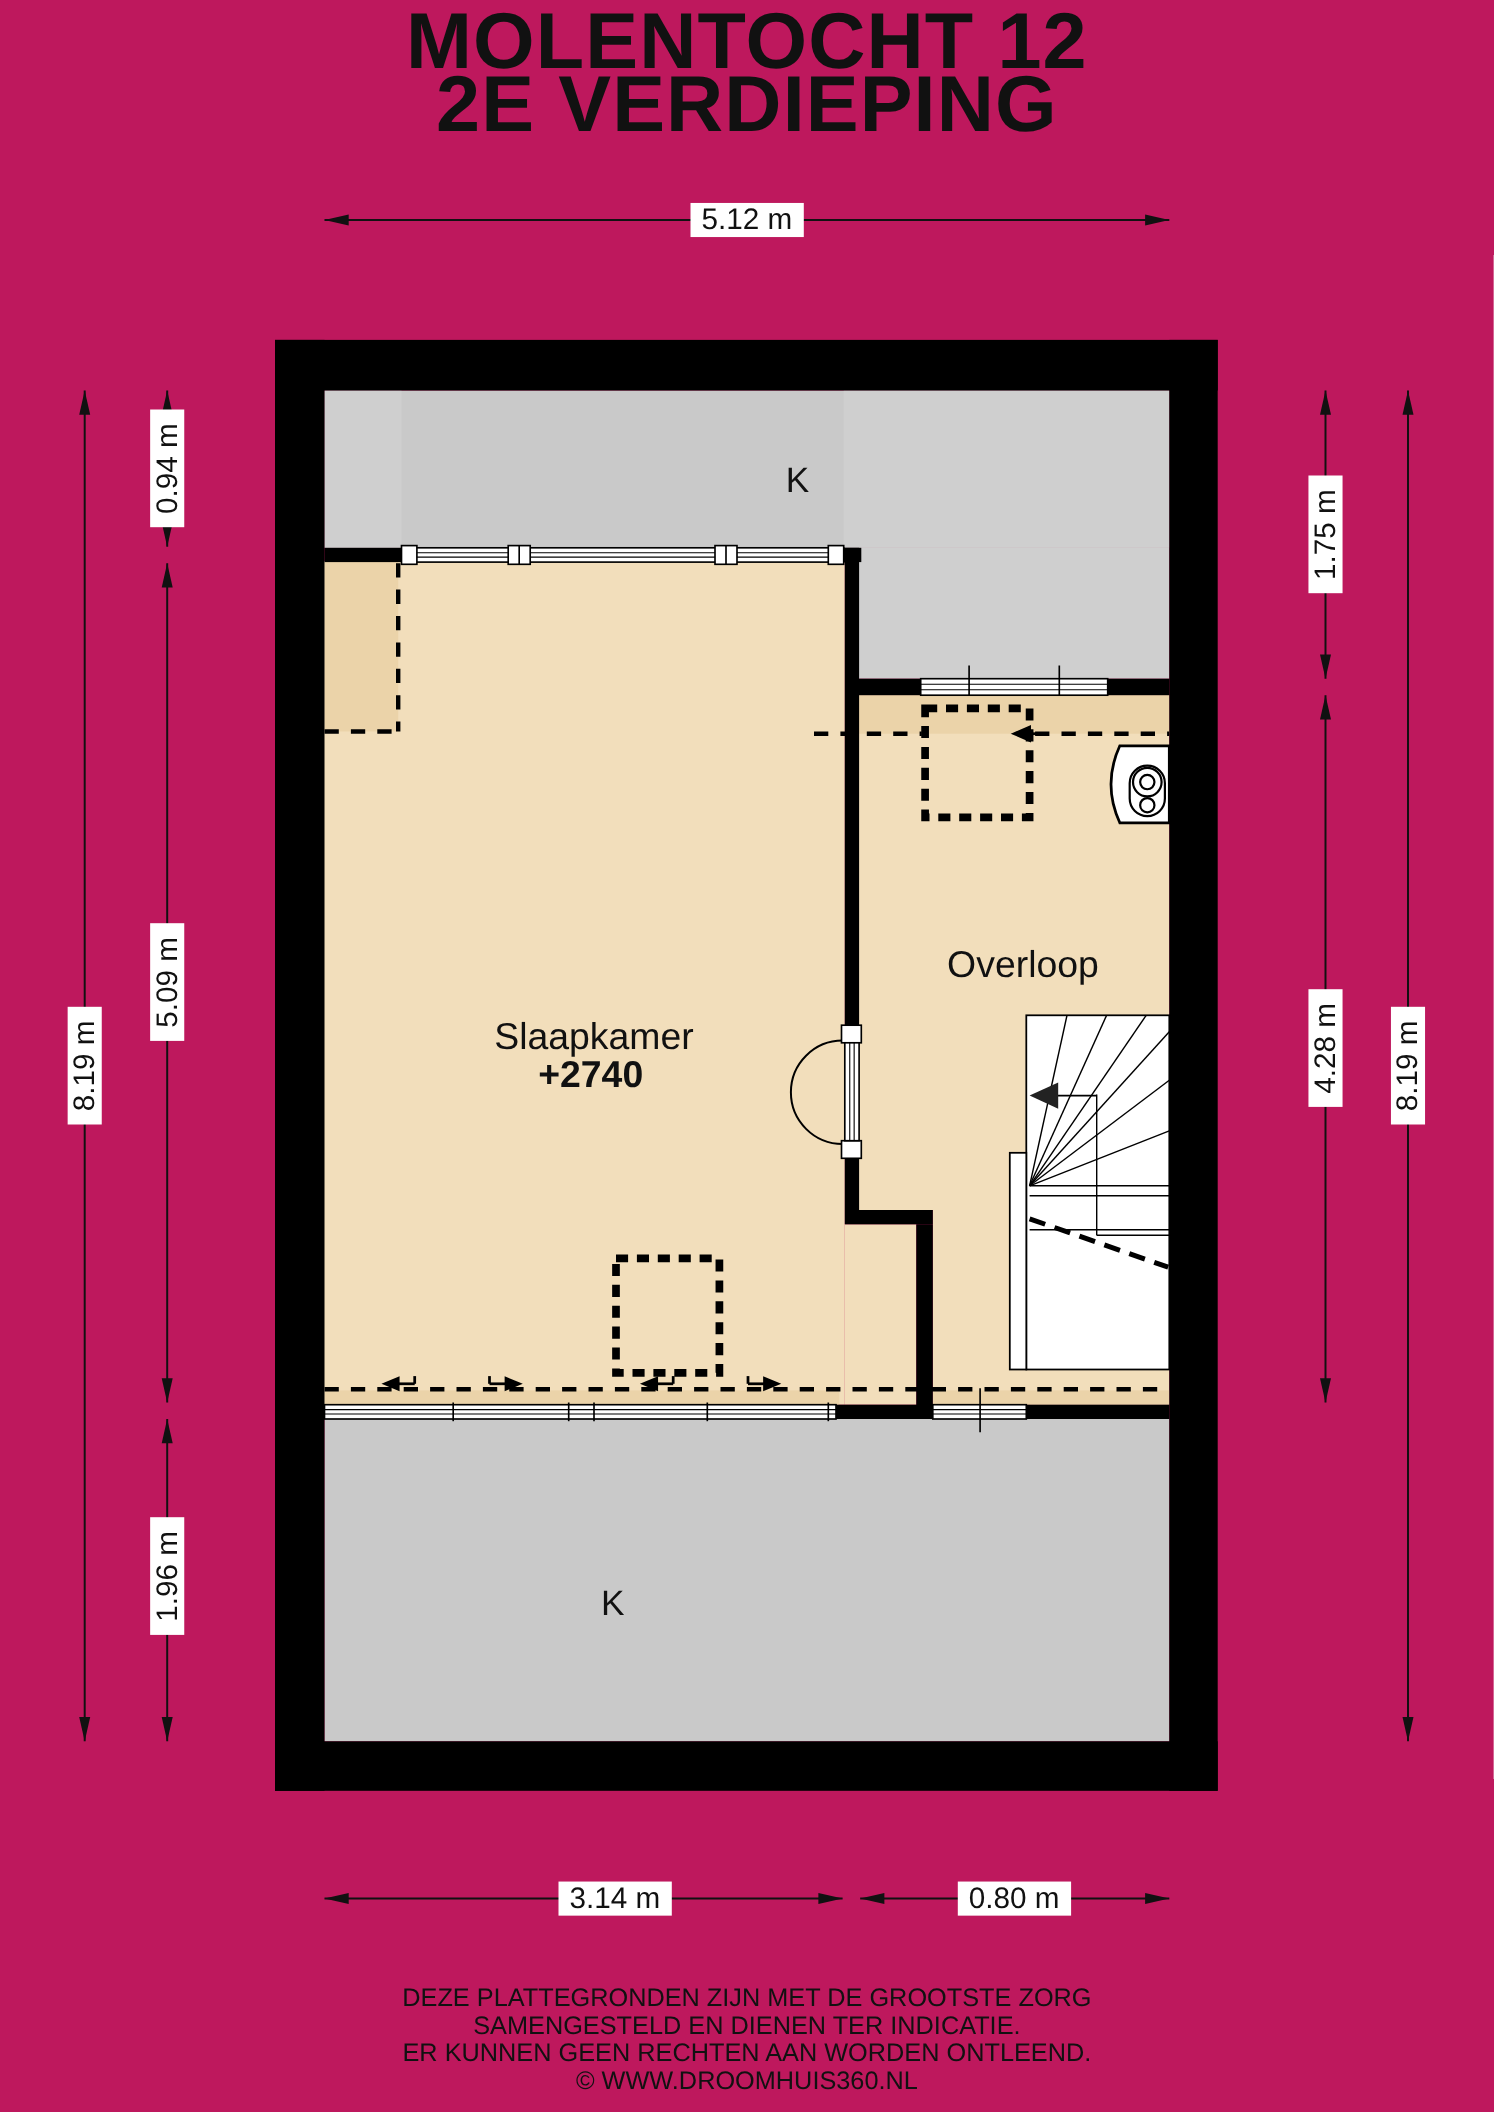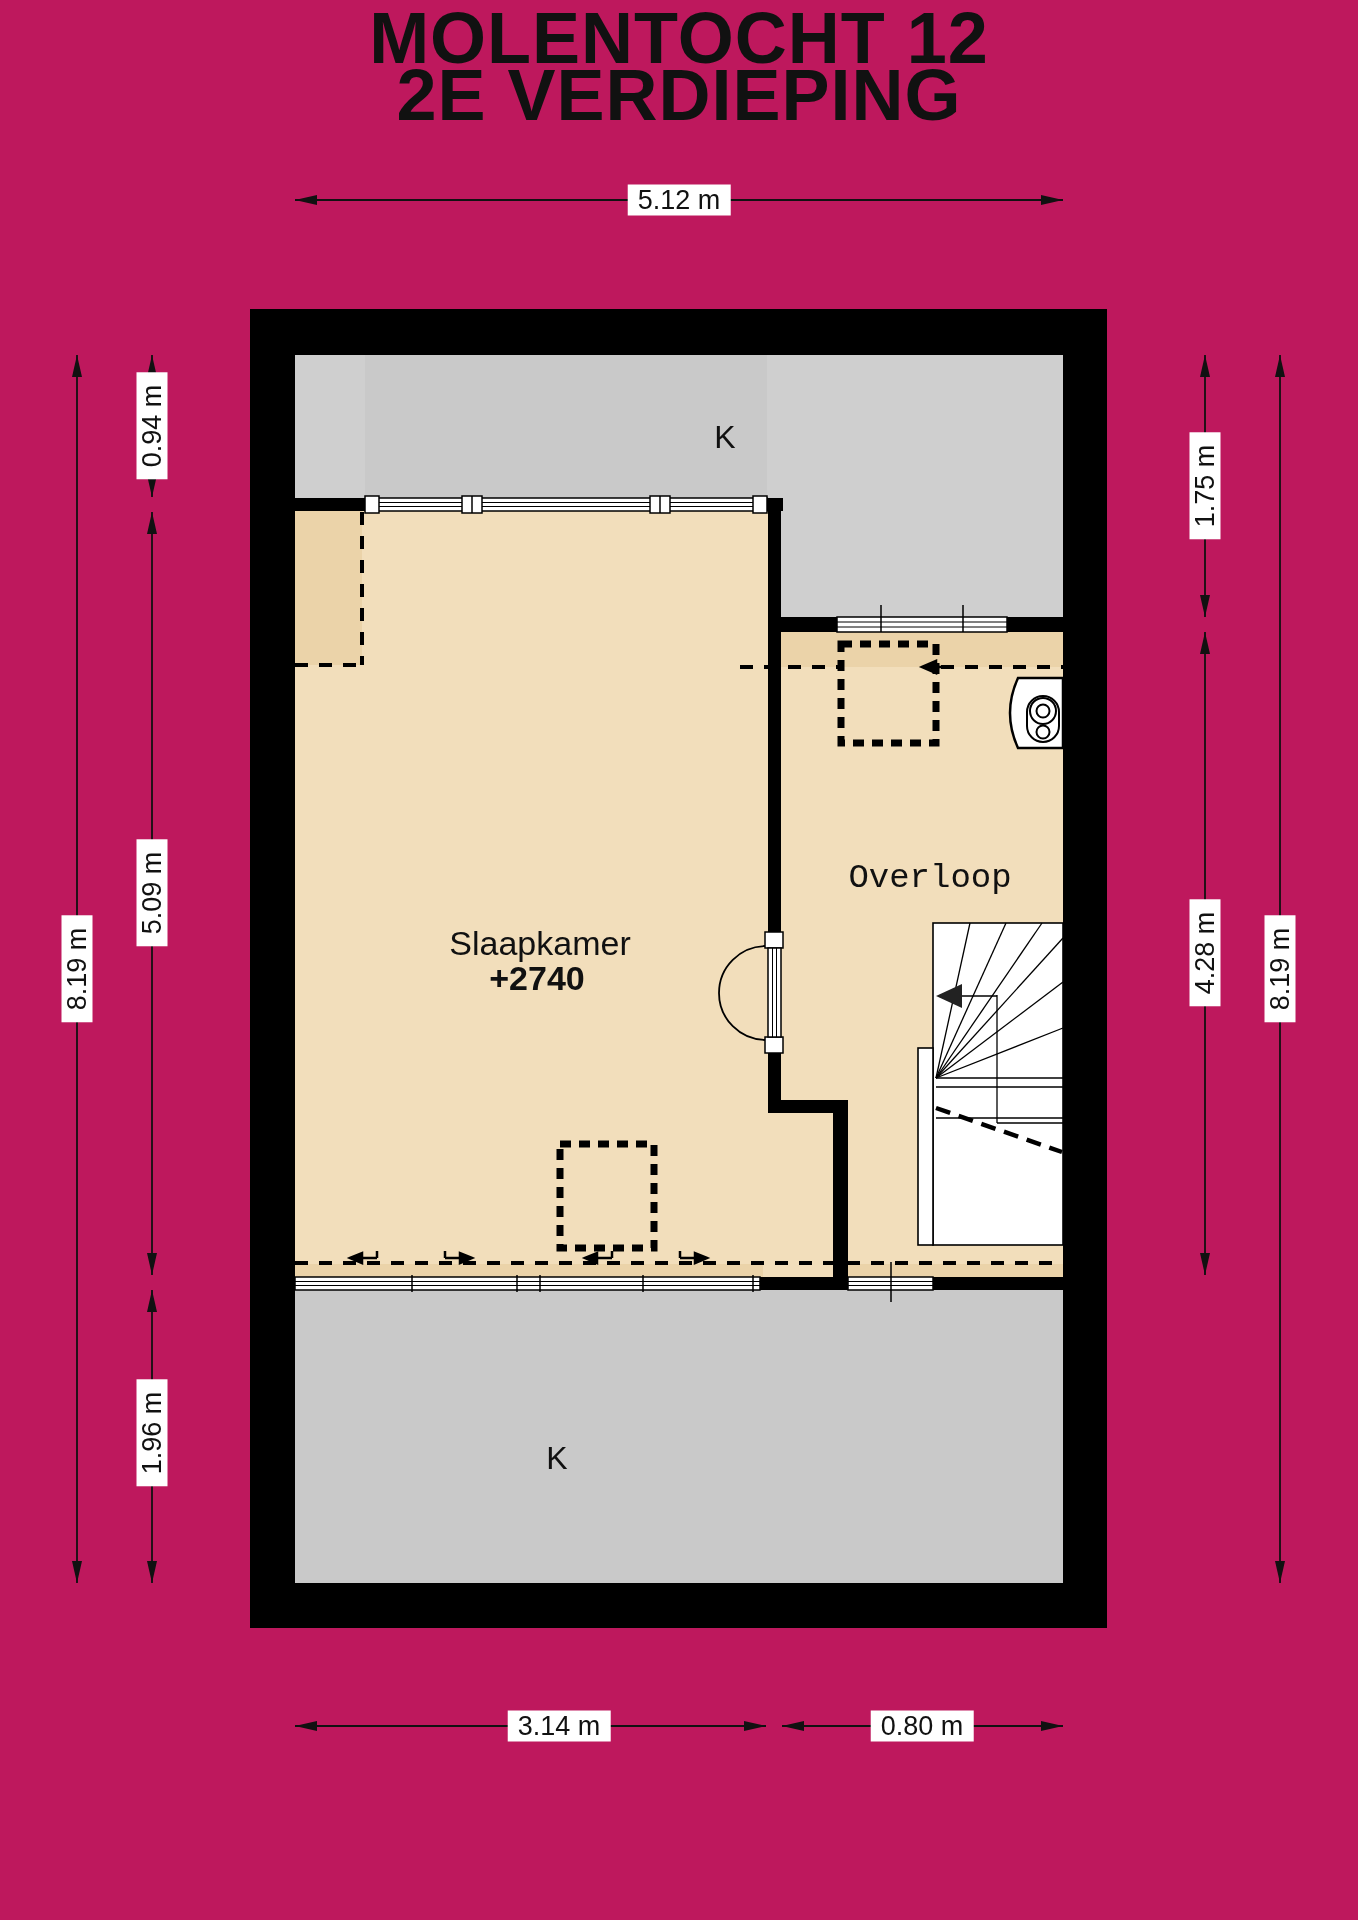--- a/index.html
+++ b/index.html
@@ -247,16 +247,22 @@
   <div class="lbl dim dim-v" style="left:1280px;top:969px;">8.19 m</div>
 
   <div class="lbl dim" style="left:559px;top:1726px;">3.14 m</div>
   <div class="lbl dim" style="left:922px;top:1726px;">0.80 m</div>
 
   <div class="lbl k-label" style="left:725px;top:437px;">K</div>
   <div class="lbl k-label" style="left:557px;top:1458px;">K</div>
 
   <div class="lbl room" style="left:540px;top:903px;margin-top:40px;">Slaapkamer</div>
   <div class="lbl room" style="left:537px;top:978px;font-weight:bold;">+2740</div>
-  <div class="lbl room" style="left:930px;top:878px;font-family:Liberation Mono, monospace;">Overloop</div>
-
+  <div class="lbl room" style="left:930px;top:878px;">Overloop</div>
+
+  <div class="footer-block">
+    <div>DEZE PLATTEGRONDEN ZIJN MET DE GROOTSTE ZORG</div>
+    <div>SAMENGESTELD EN DIENEN TER INDICATIE.</div>
+    <div>ER KUNNEN GEEN RECHTEN AAN WORDEN ONTLEEND.</div>
+    <div>© WWW.DROOMHUIS360.NL</div>
+  </div>
 
 </div>
 
 </body></html>

